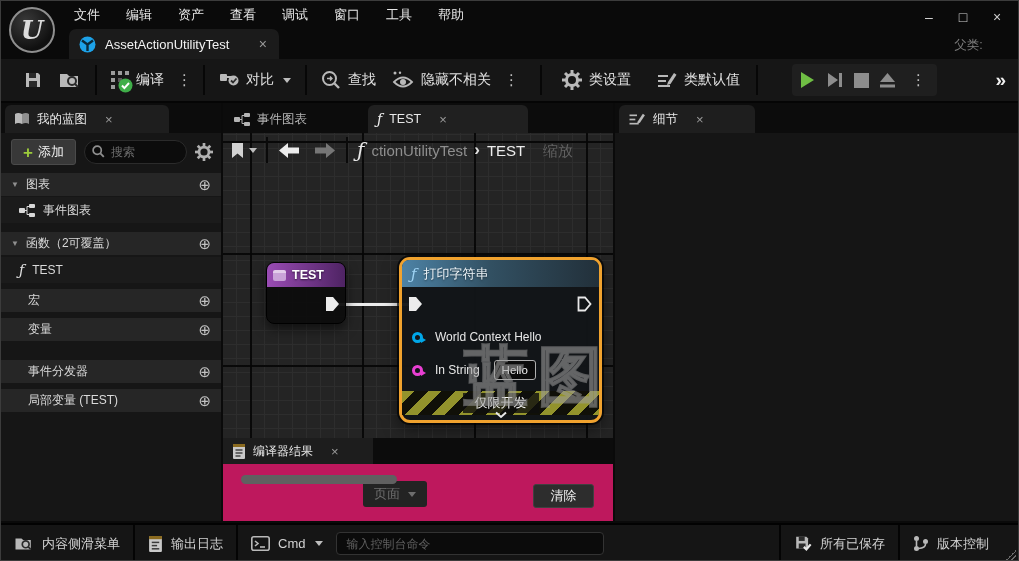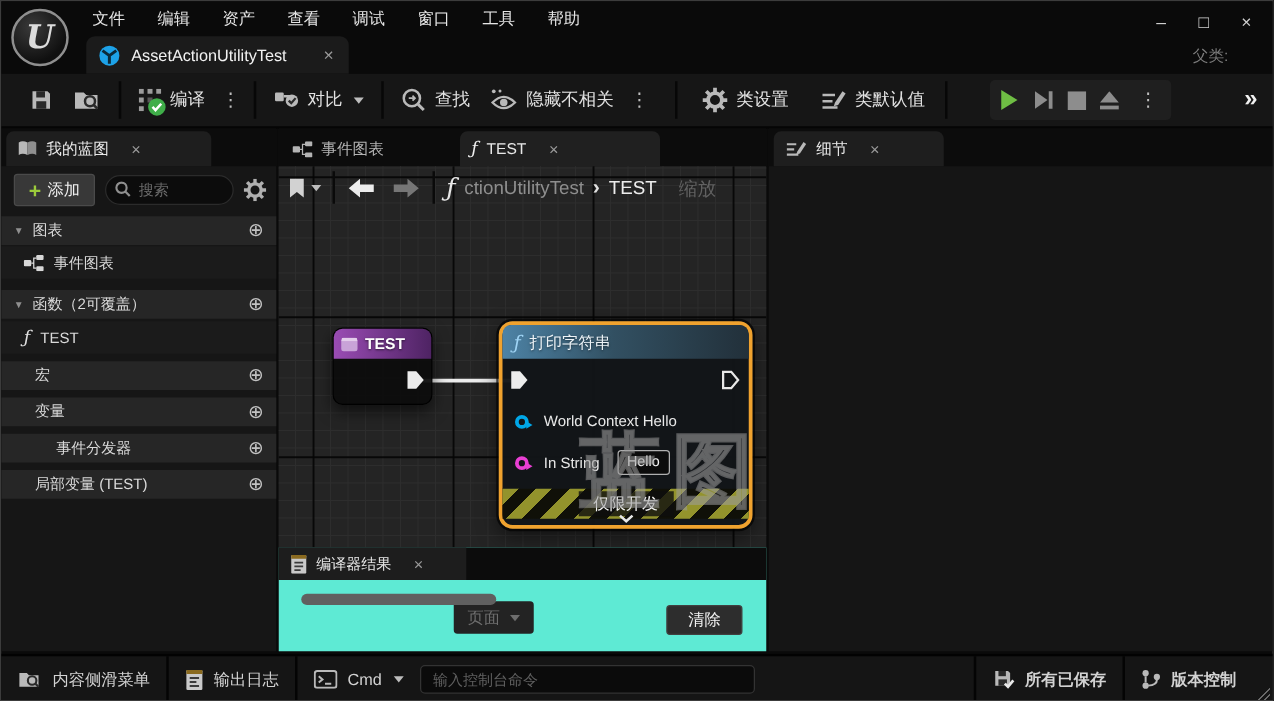--- a/index.html
+++ b/index.html
@@ -157,21 +157,21 @@
   }
   #devband {
     position:absolute; left:0px; right:0px; top:131px; height:24px; overflow:hidden;
     background:repeating-linear-gradient(135deg,#93932c 0 9px,#101008 9px 19px);
     display:flex; align-items:center; justify-content:center;
   }
   #devband .lbl { background:rgba(14,14,14,.8); color:#fafafa; font-size:13px; padding:1px 12px; }
   #node-chevron { position:absolute; left:50%; transform:translateX(-50%); bottom:1px; }
 
   
-  #compiler { position:absolute; left:0; top:335px; width:390px; height:83px; background:#5eead4; }
+  #compiler { position:absolute; left:0; top:335px; width:390px; height:83px; background:#be185d; }
   #compiler .tabstrip { height:26px; }
   #compiler .ptab { height:26px; border-radius:0; width:150px; background:#1d1d1d; }
   #compiler-body { position:relative; height:57px; }
   #comp-scrollbar { position:absolute; left:18px; top:11px; width:156px; height:9px; background:#606060; border-radius:5px; z-index:2; }
   #page-btn {
     position:absolute; left:140px; top:17px; width:64px; height:26px; background:#232323; border-radius:3px;
     display:flex; align-items:center; justify-content:center; gap:6px; color:#6e6e6e; font-size:13px;
   }
   #page-btn .caret-down { border-top-color:#6e6e6e; }
   #clear-btn {
@@ -189,21 +189,21 @@
     left:0; top:522px; width:1019px; height:39px; background:#151515; border-top:2px solid #020202;
     display:flex; align-items:center;
   }
   .bb-item { display:flex; align-items:center; gap:8px; padding:0 13px; color:#d2d2d2; font-size:13px; height:100%; }
   .bb-sep { width:2px; height:100%; background:#040404; }
   #console-input {
     width:268px; height:23px; background:#0b0b0b; border:1px solid #333; border-radius:4px;
     color:#d8d8d8; font-size:12px; padding:0 9px; outline:none; font-family:inherit;
   }
   #console-input::placeholder { color:#5f5f5f; }
-  #bb-right { margin-left:auto; display:flex; align-items:flex-end; height:100%;font-weight:bold; }
+  #bb-right { margin-left:auto; display:flex; align-items:flex-end; height:100%; }
   #grip { width:12px; height:12px; margin:0 4px 0 2px; align-self:flex-end;
     background:linear-gradient(135deg, transparent 50%, #6a6a6a 50%, #6a6a6a 58%, transparent 58%, transparent 70%, #6a6a6a 70%, #6a6a6a 78%, transparent 78%); }
 </style>
 </head>
 <body>
 
 <div id="app">
 
   <div id="titlebar" class="abs">
     <div id="logo" class="abs">
@@ -432,21 +432,21 @@
       <span>TEST</span>
     </div>
     <div class="bp-row bp-header" style="margin-top:6px; padding-left:27px">
       <span>宏</span>
       <span class="plus-circle">⊕</span>
     </div>
     <div class="bp-row bp-header" style="margin-top:6px; padding-left:27px">
       <span>变量</span>
       <span class="plus-circle">⊕</span>
     </div>
-    <div class="bp-row bp-header" style="margin-top:6px; padding-left:44px">
+    <div class="bp-row bp-header" style="margin-top:19px; padding-left:27px">
       <span>事件分发器</span>
       <span class="plus-circle">⊕</span>
     </div>
     <div class="bp-row bp-header" style="margin-top:6px; padding-left:27px">
       <span>局部变量 (TEST)</span>
       <span class="plus-circle">⊕</span>
     </div>
   </div>
 
   <div id="center-panel" class="abs">

